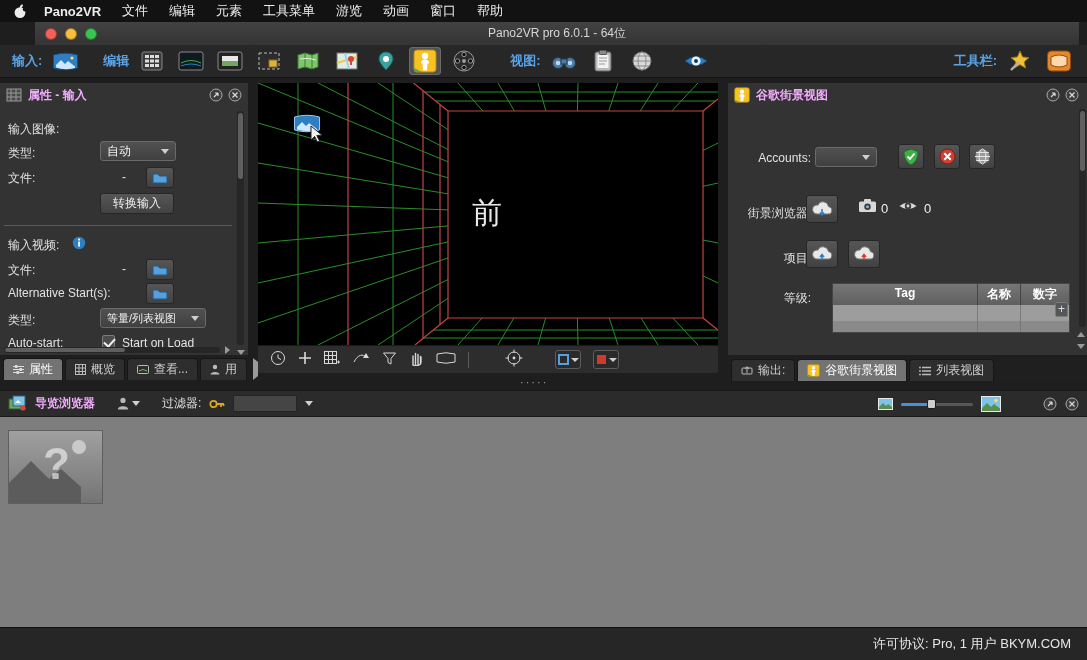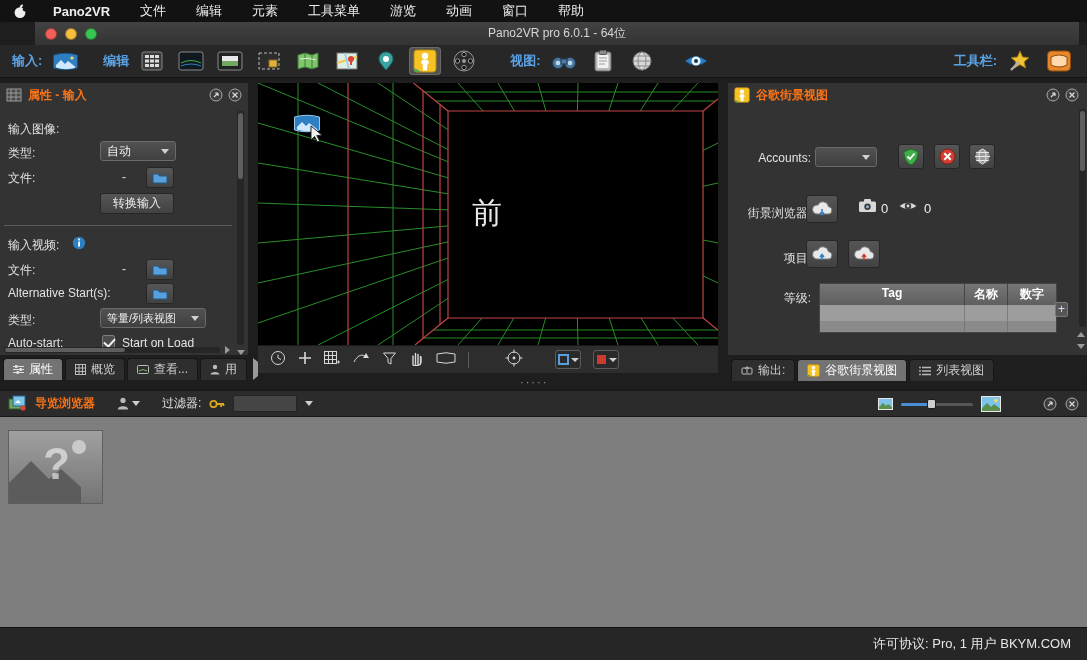--- a/index.html
+++ b/index.html
@@ -3,40 +3,40 @@
 <meta charset="utf-8">
 <style>
   * { margin:0; padding:0; box-sizing:border-box; }
   html,body { background:#101010; }
   #app {
     position:relative; width:1087px; height:660px; overflow:hidden;
     background:#1e1e1e; color:#e2e2e2;
     font-family:"Liberation Sans","DejaVu Sans",sans-serif; font-size:12px;
   }
   .menubar { position:absolute; top:0; left:0; right:0; height:22px; background:#121212;
-    display:flex; align-items:center; padding:0 14px; gap:30px; font-size:13px; color:#ededed; }
+    display:flex; align-items:center; padding:0 14px; gap:21px; font-size:13px; color:#ededed; }
   .menubar .app-name { font-weight:bold; margin-left:-4px; }
   .menu-item { cursor:default; }
   .titlebar { position:absolute; top:22px; left:0; right:8px; height:27px;
     background:linear-gradient(#424242,#323232); border-bottom:1px solid #0e0e0e;margin-left:35px; }
   .traffic { position:absolute; left:10px; top:6px; display:flex; gap:8px; }
   .light { width:12px; height:12px; border-radius:50%; border:1px solid rgba(0,0,0,.35); }
   .title-text { text-align:center; line-height:22px; font-size:12px; color:#d6d6d6; }
 
   .toolbar { position:absolute; top:45px; left:0; right:0; height:33px; background:#272727;
     border-bottom:1px solid #141414; display:flex; align-items:center; padding:0 12px; gap:7px; }
   .tb-label { color:#5aa2e4; font-weight:bold; font-size:13px; white-space:nowrap; }
   .tb-btn { width:32px; height:28px; display:flex; align-items:center; justify-content:center; border-radius:4px; }
   .tb-btn.selected { background:#525252; box-shadow:inset 0 0 0 1px #6a6a6a; }
   .spacer { flex:1; }
   .gap8 { width:8px; } .gap16 { width:16px; }
 
   .panel { position:absolute; background:#333333; }
   .panel-header { height:24px; display:flex; align-items:center; gap:6px; padding:0 6px; }
-  .panel-title { font-weight:bold; color:#f97316; white-space:nowrap; }
+  .panel-title { font-weight:bold; color:#f0abfc; white-space:nowrap; }
   .header-btns { margin-left:auto; display:flex; gap:5px; align-items:center; }
 
   .row-label { position:absolute; color:#e2e2e2; white-space:nowrap; }
   .dropdown { position:absolute; height:20px; background:linear-gradient(#515151,#404040);
     border:1px solid #6a6a6a; border-radius:3px; display:flex; align-items:center;
     padding:0 6px; gap:6px; color:#f0f0f0; }
   .dropdown .caret { margin-left:auto; }
   .caret { width:0; height:0; border-left:4px solid transparent; border-right:4px solid transparent; border-top:5px solid #cfcfcf; }
   .sm-btn { position:absolute; width:28px; height:21px; background:linear-gradient(#565656,#424242);
     border:1px solid #262626; border-radius:3px; display:flex; align-items:center; justify-content:center; }
@@ -84,21 +84,21 @@
     background:linear-gradient(#a0a0a0,#747474); border:1px solid #5f5f5f; overflow:hidden; }
   .thumb-item .qmark { position:absolute; left:34px; top:8px; font-size:44px; font-weight:bold; color:rgba(240,240,240,.65); }
 
   .statusbar { position:absolute; left:0; top:627px; width:1087px; height:33px; background:#262626;
     border-top:1px solid #111; display:flex; align-items:center; justify-content:flex-end; padding:0 16px; font-size:13px; color:#e6e6e6; }
 
   .dots-splitter { position:absolute; left:520px; top:376px; color:#9a9a9a; font-size:11px; letter-spacing:2px; }
 
   .count-num { position:absolute; color:#f0f0f0; font-size:13px; }
 
-  .levels-table { position:absolute; left:91px; top:200px; width:238px; border:1px solid #454545; }
+  .levels-table { position:absolute; left:104px; top:200px; width:238px; border:1px solid #454545; }
   .levels-head { display:flex; background:linear-gradient(#767676,#5f5f5f); color:#fff; font-weight:bold; }
   .levels-head .cell { padding:2px 4px; text-align:center; border-right:1px solid #454545; }
   .levels-row { display:flex; background:#9d9d9d; height:16px; }
   .levels-row .cell { border-right:1px solid #7c7c7c; }
   .levels-row2 { display:flex; background:#8a8a8a; height:11px; }
   .levels-row2 .cell { border-right:1px solid #777; }
   .c1 { width:145px; } .c2 { width:43px; } .c3 { width:48px; border-right:none !important; }
   .add-btn { position:absolute; left:327px; top:219px; width:13px; height:15px; background:#565656;
     border:1px solid #7a7a7a; border-radius:2px; color:#cfe2ff; font-size:12px; line-height:13px; text-align:center; }
 

